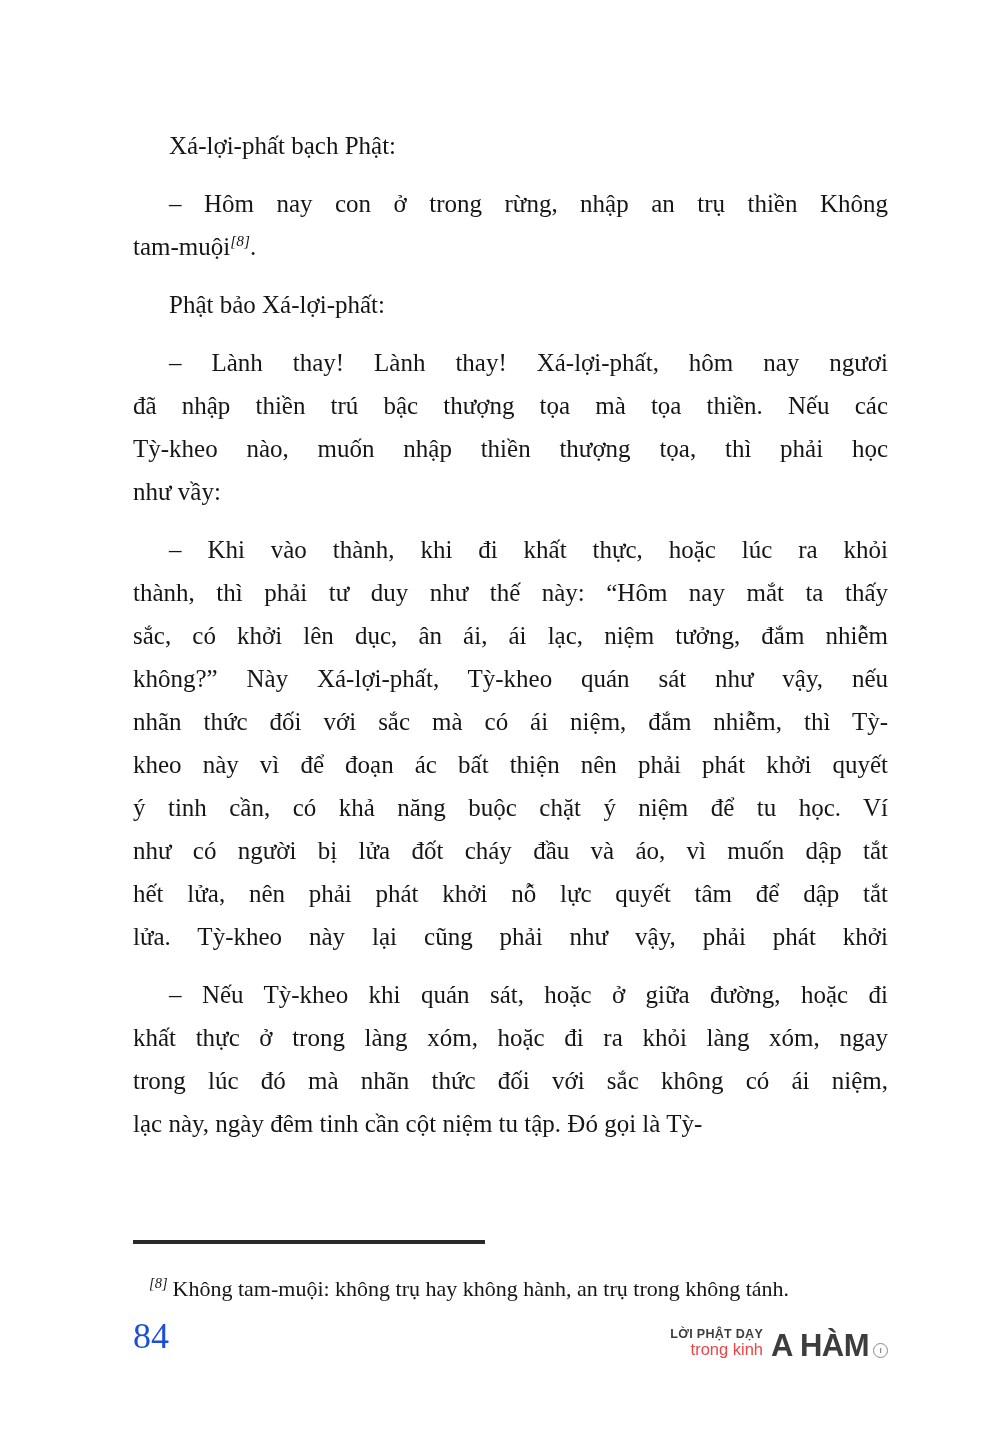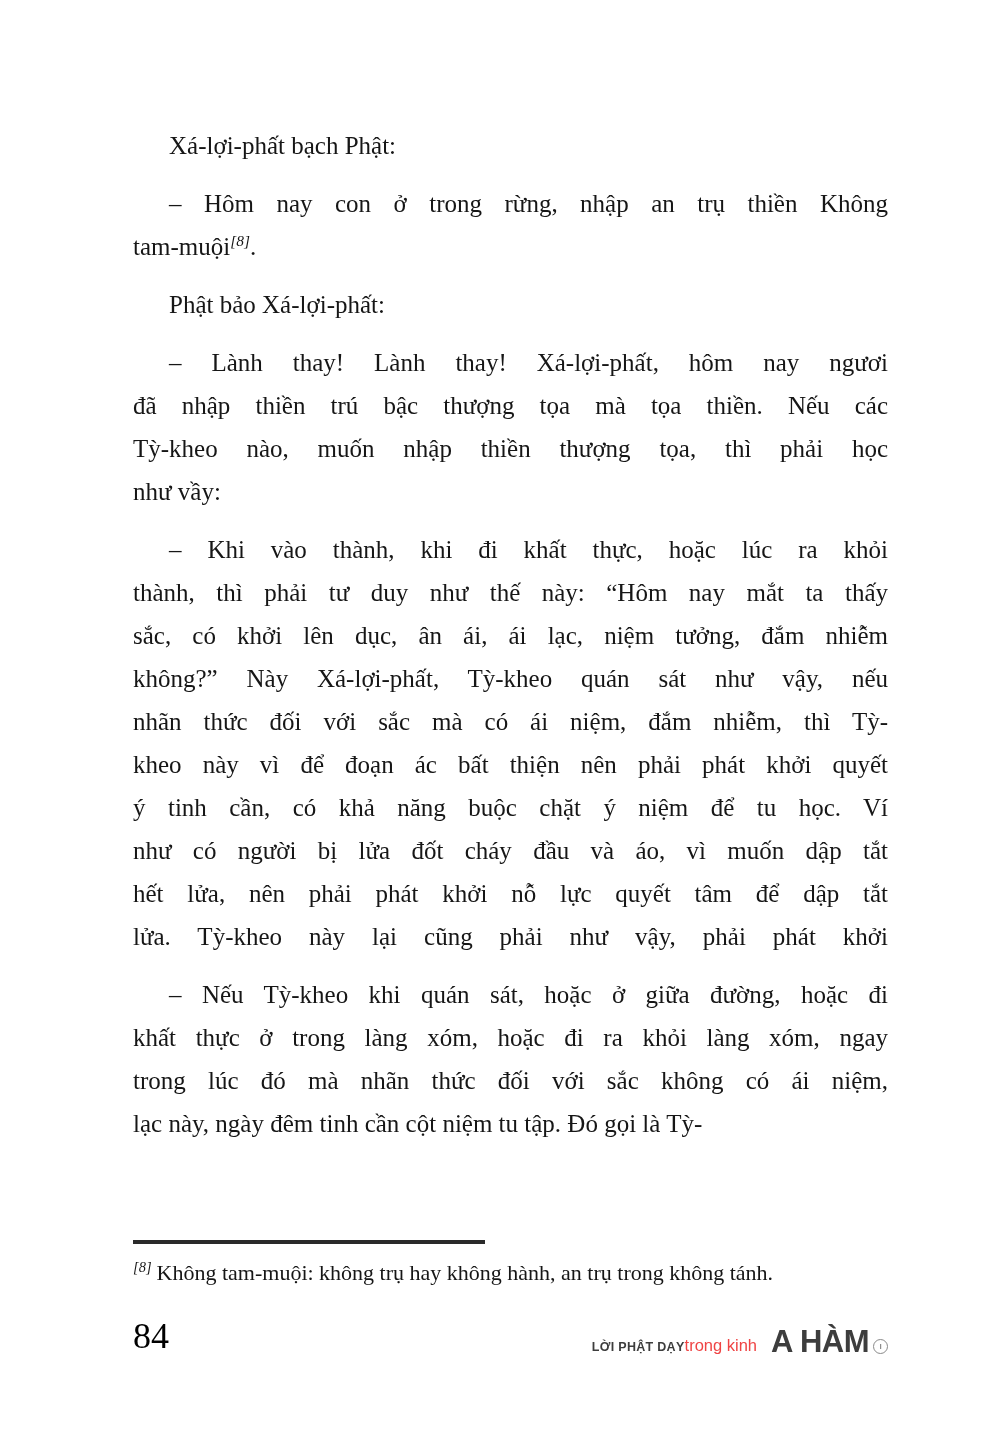--- a/index.html
+++ b/index.html
@@ -48,56 +48,56 @@
     top: 1240px;
     width: 352px;
     height: 4px;
     background: #2a2a2a;
   }
   .footnote {
     position: absolute;
     left: 133px;
     top: 1258px;
     width: 760px;
-    margin: 0;
+    margin: 16px;
     font-size: 22px;
     line-height: 30px;
     text-align: justify;
   }
   .footnote .fn-marker {
     font-style: italic;
     font-size: 0.66em;
     vertical-align: super;
     line-height: 0;
     margin-right: 5px;
   }
 
   
   .page-number {
     position: absolute;
     left: 133px;
     top: 1318px;
     font-size: 36px;
     line-height: 1;
-    color: #000000;
+    color: #1d4ed8;
   }
   .logo {
     position: absolute;
     right: 112px;
     top: 1328px;
     display: flex;
     align-items: flex-end;
     font-family: "Liberation Sans", sans-serif;
     user-select: none;
   }
   .logo-taglines {
     display: flex;
-    flex-direction: row;
+    flex-direction: column;
     align-items: flex-end;
-    margin-right: 14px;
+    margin-right: 8px;
     padding-bottom: 2px;
   }
   .logo-tagline-top {
     font-size: 12.5px;
     font-weight: bold;
     letter-spacing: 0.3px;
     color: #3d3d3d;
     line-height: 1.05;
     white-space: nowrap;
   }

